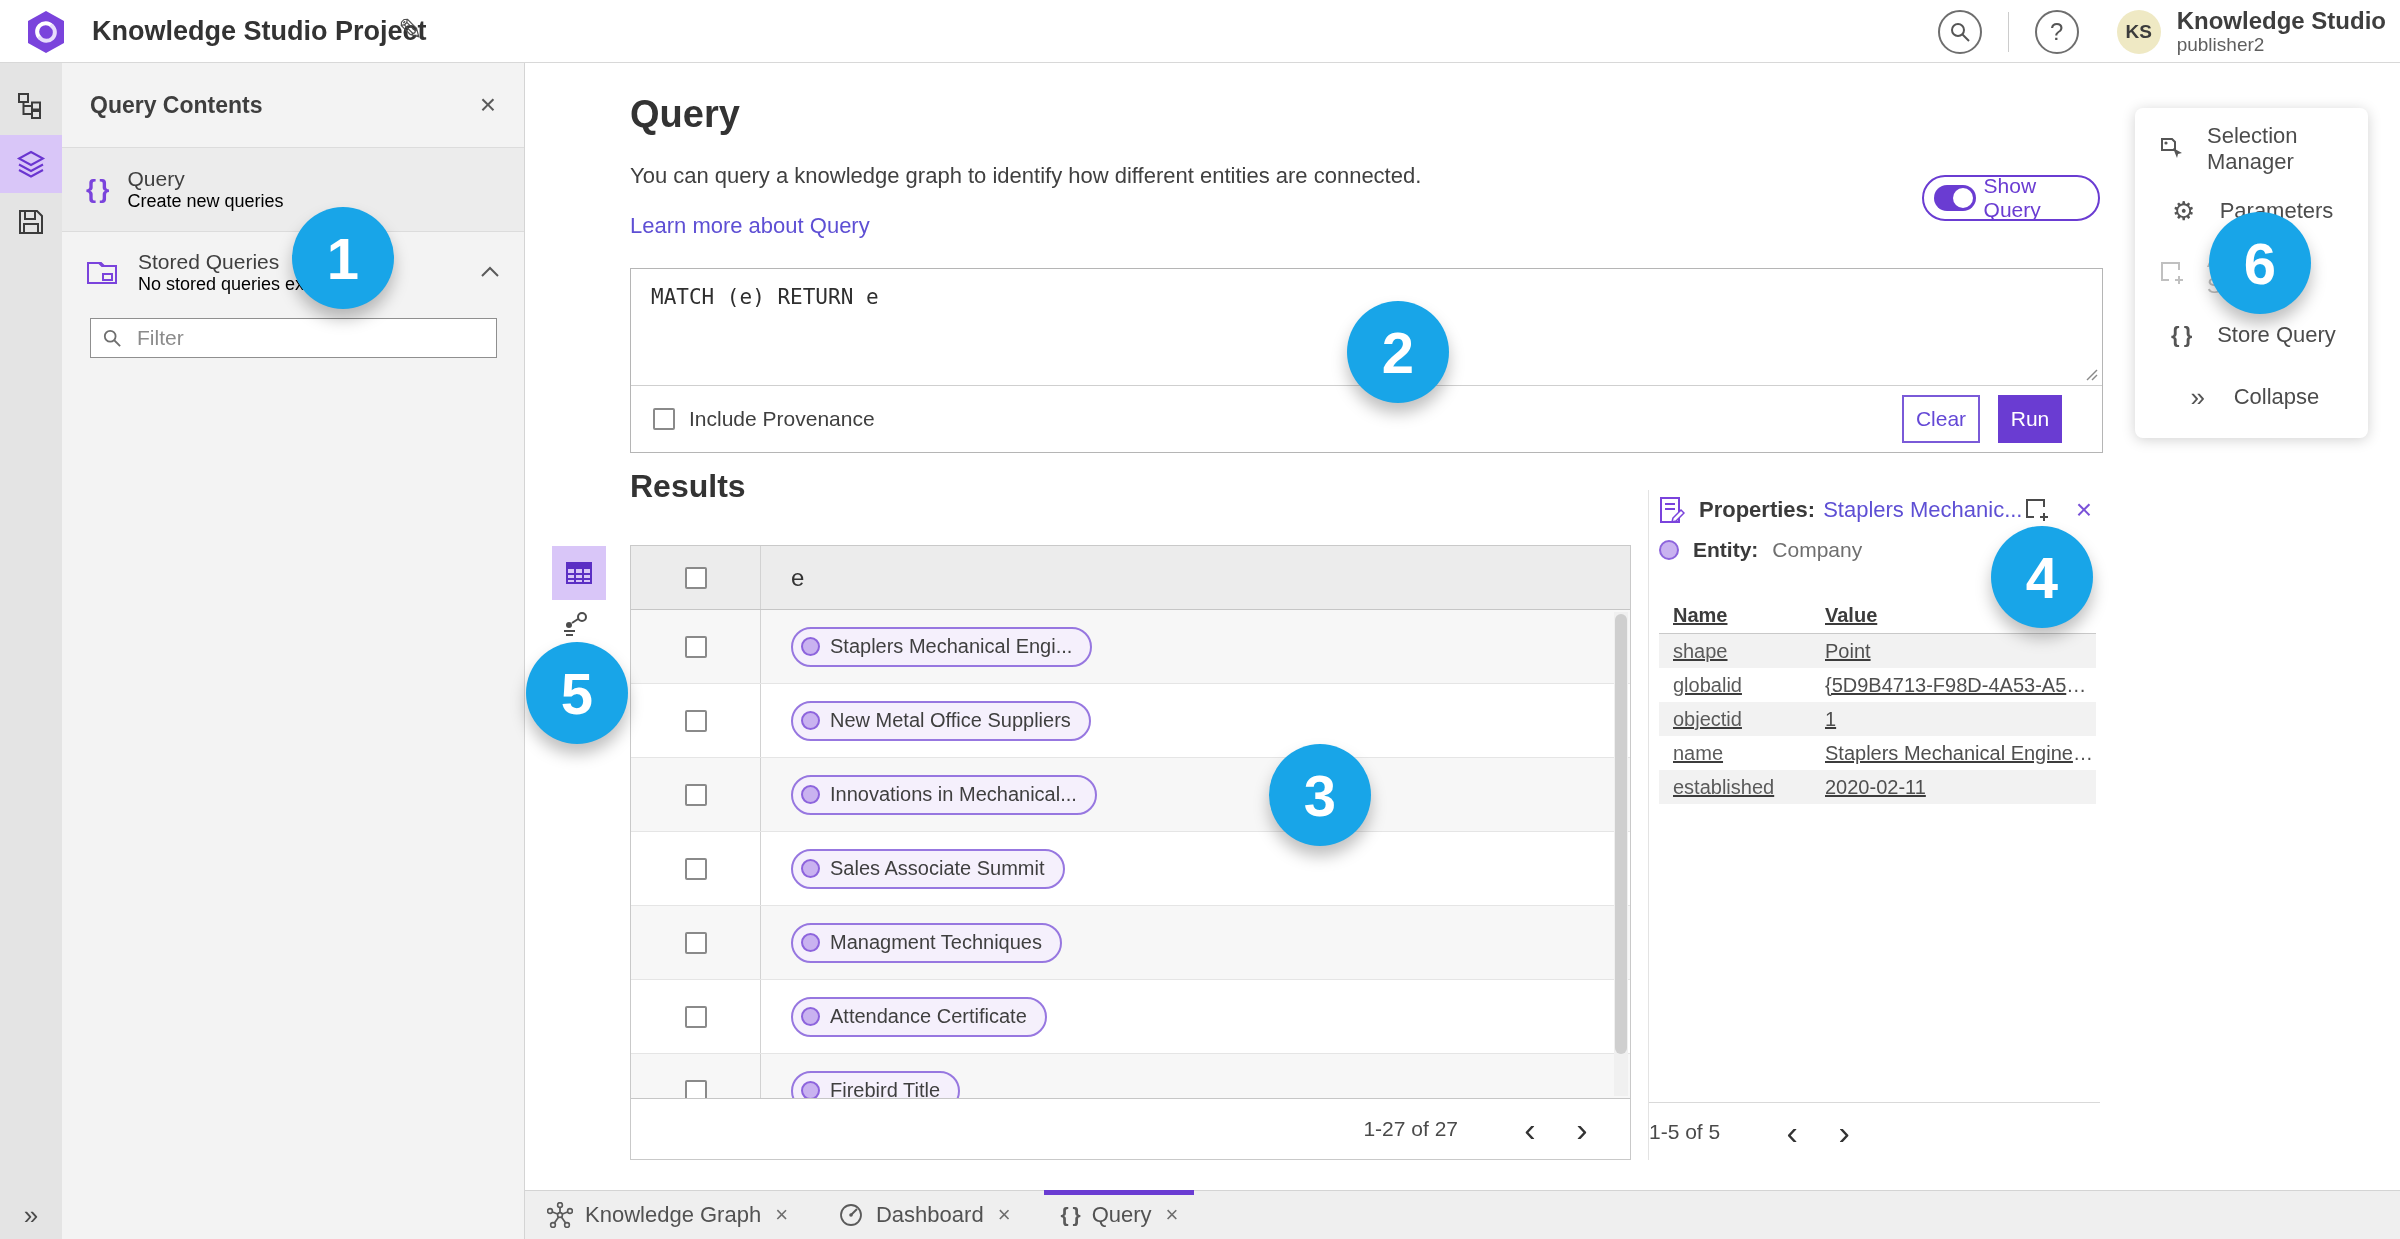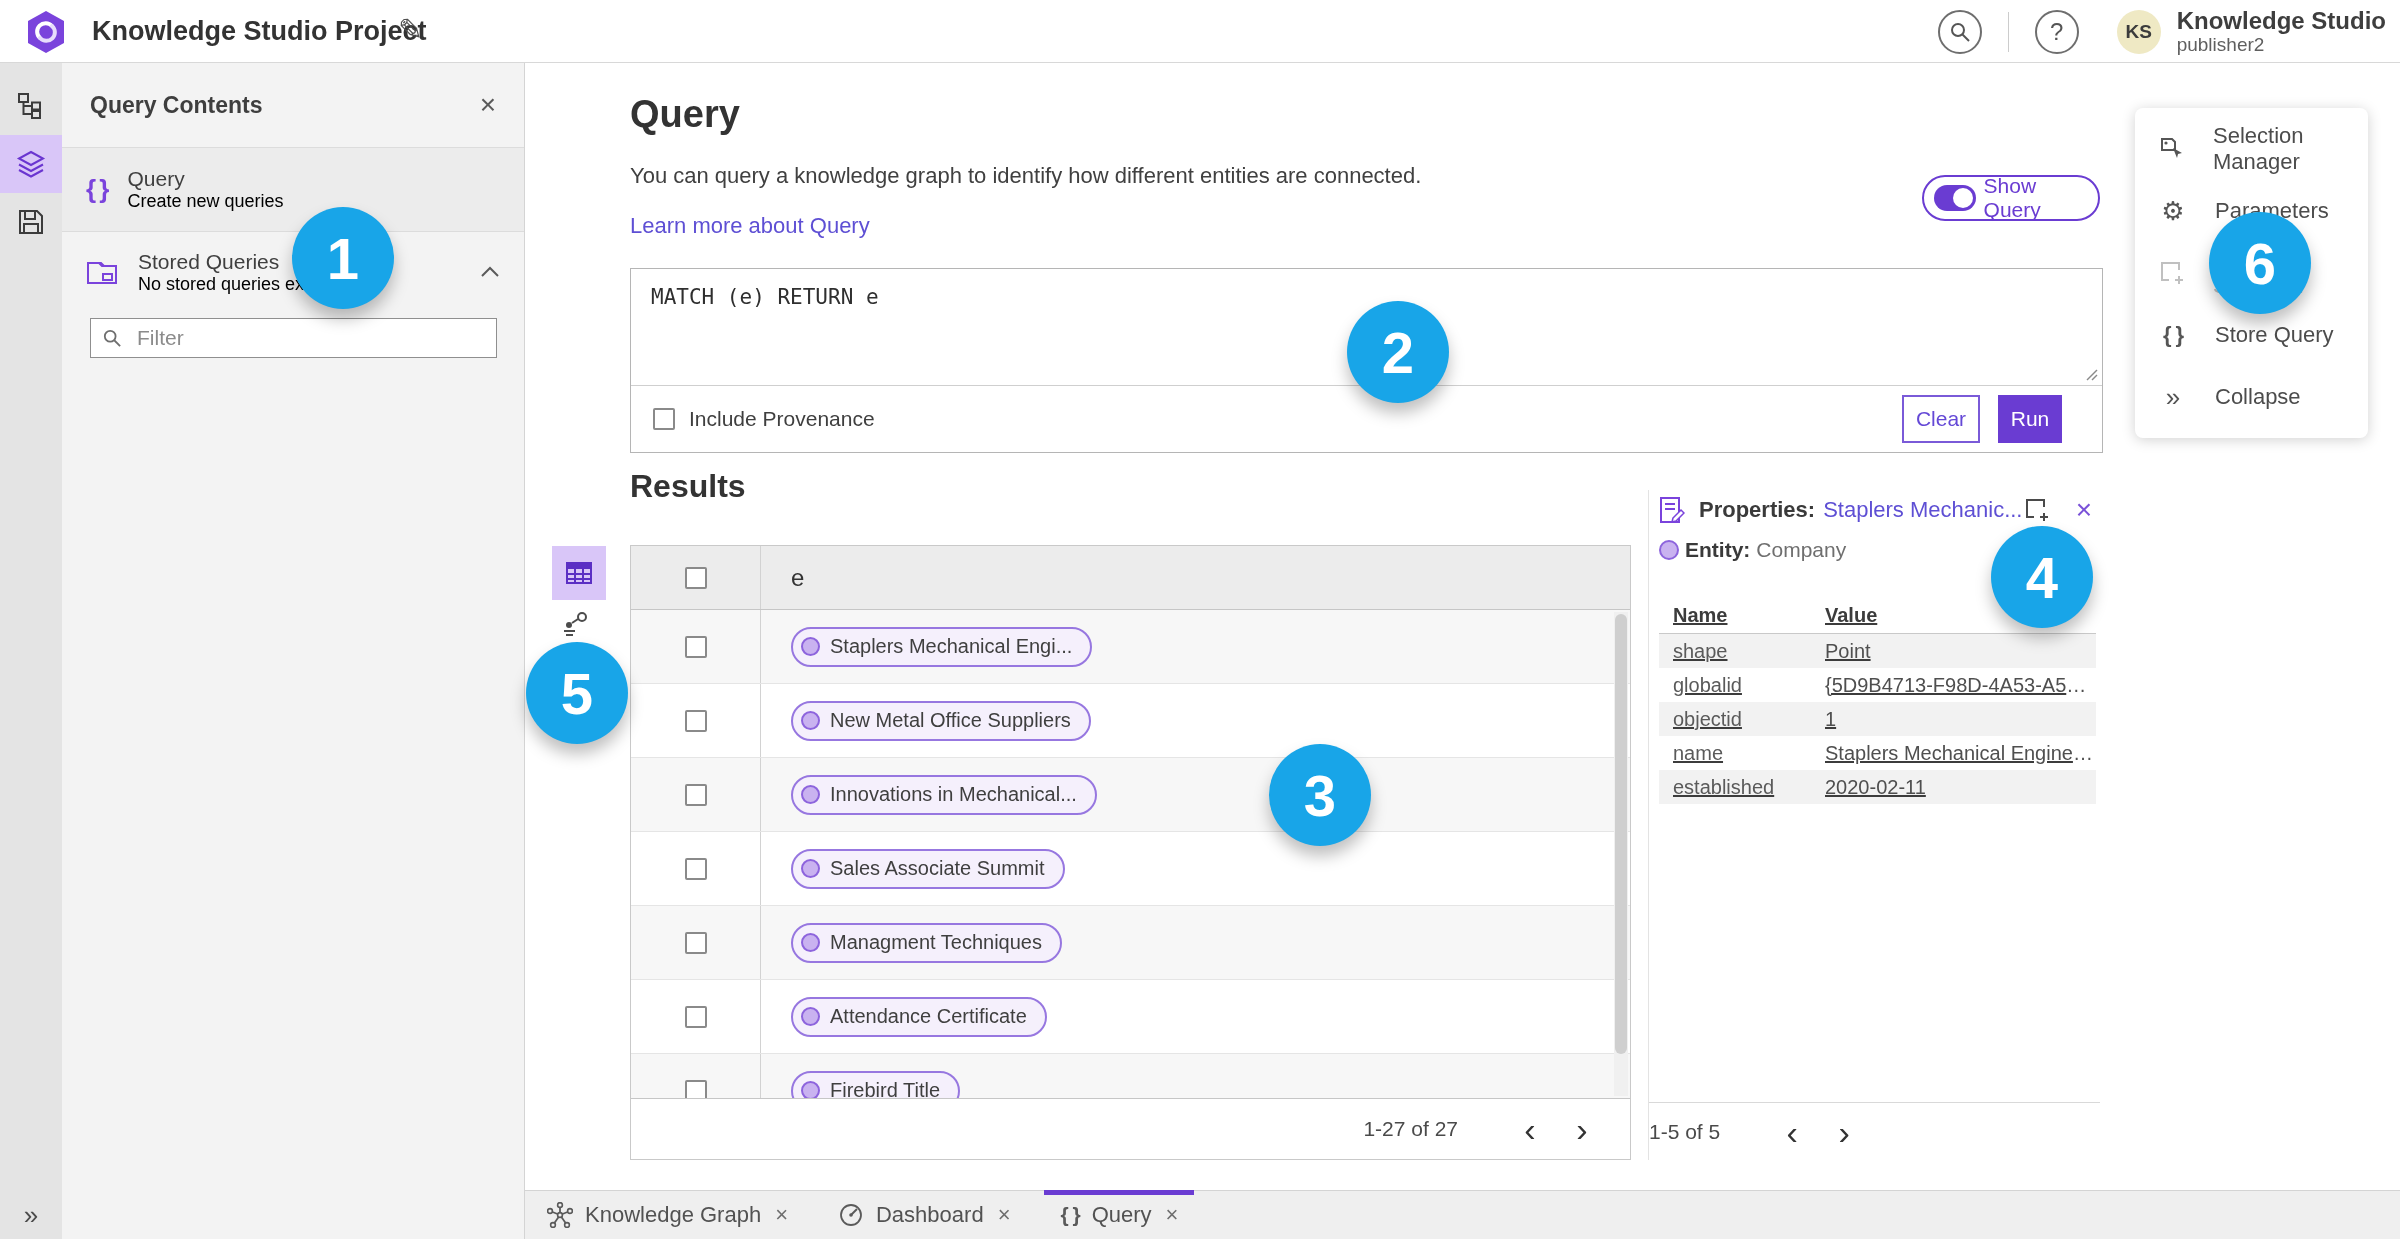--- a/index.html
+++ b/index.html
@@ -102,40 +102,40 @@
 
   
   .props { position:absolute; left:1123px; top:427px; width:452px; height:670px; border-left:1px solid #e3e3e3; }
   .props-header { position:absolute; left:10px; top:6px; right:8px; display:flex; align-items:center; }
   .props-lbl { font-size:22px; font-weight:600; color:#3a3a3a; margin-left:14px; }
   .props-link { font-size:22px; color:#5e4fd4; margin-left:8px; white-space:nowrap; overflow:hidden;
     text-overflow:ellipsis; max-width:220px; cursor:pointer; }
   .ph-grow { flex:1; }
   .add-sel { color:#4a4a4a; cursor:pointer; margin-right:26px; }
   .props-close { color:#7a52d8; font-size:28px; cursor:pointer; line-height:1; }
-  .entity-row { position:absolute; left:10px; top:48px; display:flex; align-items:center; gap:6px; }
+  .entity-row { position:absolute; left:10px; top:48px; display:flex; align-items:center; gap:14px; }
   .entity-dot { width:20px; height:20px; border-radius:50%; background:#c9b2f0; border:2px solid #8d64dd; }
   .entity-lbl { font-size:21px; font-weight:600; color:#3a3a3a; }
   .entity-val { font-size:21px; color:#6f6f6f; }
   .ptable { position:absolute; left:10px; top:108px; right:4px;text-decoration:underline; }
   .pt-head { display:flex; height:36px; align-items:center; border-bottom:1px solid #c9c9c9; }
   .pt-head .c1 { width:166px; padding-left:14px; font-size:20px; font-weight:700; color:#3c3c3c; }
   .pt-head .c2 { flex:1; font-size:20px; font-weight:700; color:#3c3c3c; }
   .pt-row { display:flex; height:34px; align-items:center; }
   .pt-row:nth-child(even) { background:#f2f2f2; }
   .pt-row .c1 { width:166px; padding-left:14px; font-size:20px; color:#5a5a5a; flex:none; }
   .pt-row .c2 { flex:1; font-size:20px; color:#4f4f4f; white-space:nowrap; overflow:hidden; text-overflow:ellipsis; }
   .props-footer { position:absolute; left:0; bottom:0; right:0; height:58px; border-top:1px solid #d9d9d9;
     display:flex; align-items:center; justify-content:flex-start; padding-right:26px; }
 
   
   .side-menu { position:absolute; left:2135px; top:108px; width:233px; background:#fff; border-radius:8px;
     box-shadow:0 2px 14px rgba(0,0,0,0.18); padding:10px 0; z-index:50; }
-  .sm-item { height:62px; display:flex; align-items:center; gap:28px; padding:0 24px; font-size:22px;
-    color:#4c4c4c; cursor:pointer; }
+  .sm-item { height:62px; display:flex; align-items:center; gap:22px; padding:0 24px; font-size:22px;
+    color:#4c4c4c; cursor:pointer;justify-content:center; }
   .sm-item .sm-ico { width:28px; display:flex; justify-content:center; color:#555; }
   .sm-item.disabled, .sm-item.disabled .sm-ico { color:#c0c0c0; cursor:default; }
   .sm-braces { font-size:22px; font-weight:600; letter-spacing:-1px; }
   .sm-collapse-ico { font-size:26px; }
 
   
   .tabbar { position:absolute; left:525px; top:1190px; width:1875px; height:49px; background:#efefef;
     border-top:1px solid #d4d4d4; display:flex; align-items:center; padding-left:12px; gap:30px; z-index:35; }
   .tab { position:relative; height:100%; display:flex; align-items:center; gap:12px; padding:0 10px;
     font-size:22px; color:#525252; cursor:pointer; }

